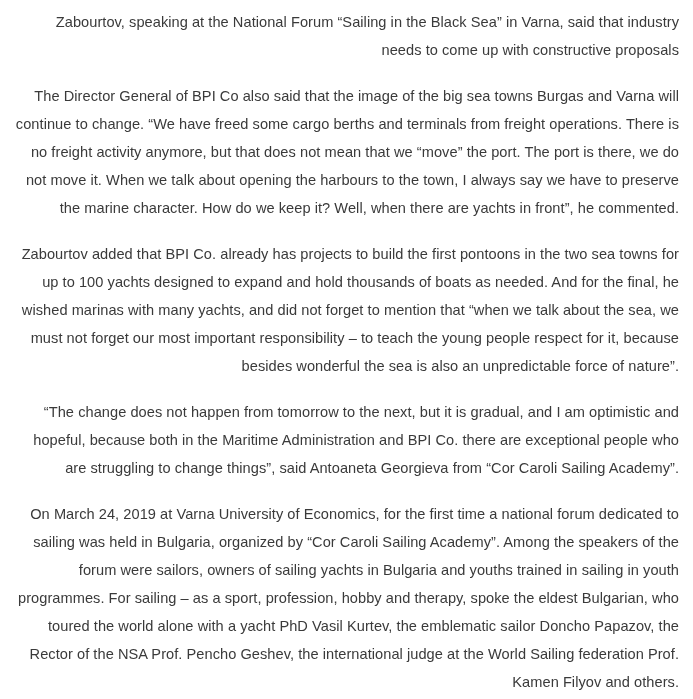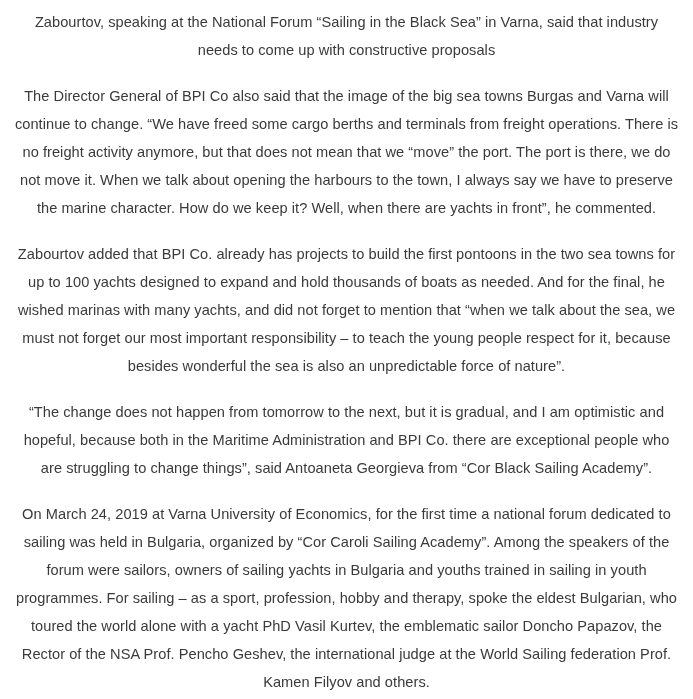--- a/index.html
+++ b/index.html
@@ -17,29 +17,29 @@
   .article {
     box-sizing: border-box;
     width: 693px;
     padding: 8px 14px 0 14px;
   }
   .para {
     font-size: 14.6px;
     line-height: 28px;
     color: #3a3a3a;
     margin: 0 0 18px 0;
-    text-align: center;
+    text-align: right;
     letter-spacing: 0.05px;
   }
   .para:last-child {
     margin-bottom: 16px;
   }
 </style>
 </head>
 <body>
 
 <div class="article">
   <p class="para">Zabourtov, speaking at the National Forum “Sailing in the Black Sea” in Varna, said that industry needs to come up with constructive proposals</p>
   <p class="para">The Director General of BPI Co also said that the image of the big sea towns Burgas and Varna will continue to change. “We have freed some cargo berths and terminals from freight operations. There is no freight activity anymore, but that does not mean that we “move” the port. The port is there, we do not move it. When we talk about opening the harbours to the town, I always say we have to preserve the marine character. How do we keep it? Well, when there are yachts in front”, he commented.</p>
   <p class="para">Zabourtov added that BPI Co. already has projects to build the first pontoons in the two sea towns for up to 100 yachts designed to expand and hold thousands of boats as needed. And for the final, he wished marinas with many yachts, and did not forget to mention that “when we talk about the sea, we must not forget our most important responsibility – to teach the young people respect for it, because besides wonderful the sea is also an unpredictable force of nature”.</p>
-  <p class="para">“The change does not happen from tomorrow to the next, but it is gradual, and I am optimistic and hopeful, because both in the Maritime Administration and BPI Co. there are exceptional people who are struggling to change things”, said Antoaneta Georgieva from “Cor Black Sailing Academy”.</p>
+  <p class="para">“The change does not happen from tomorrow to the next, but it is gradual, and I am optimistic and hopeful, because both in the Maritime Administration and BPI Co. there are exceptional people who are struggling to change things”, said Antoaneta Georgieva from “Cor Caroli Sailing Academy”.</p>
   <p class="para">On March 24, 2019 at Varna University of Economics, for the first time a national forum dedicated to sailing was held in Bulgaria, organized by “Cor Caroli Sailing Academy”. Among the speakers of the forum were sailors, owners of sailing yachts in Bulgaria and youths trained in sailing in youth programmes. For sailing – as a sport, profession, hobby and therapy, spoke the eldest Bulgarian, who toured the world alone with a yacht PhD Vasil Kurtev, the emblematic sailor Doncho Papazov, the Rector of the NSA Prof. Pencho Geshev, the international judge at the World Sailing federation Prof. Kamen Filyov and others.</p>
 </div>
 
 </body></html>

